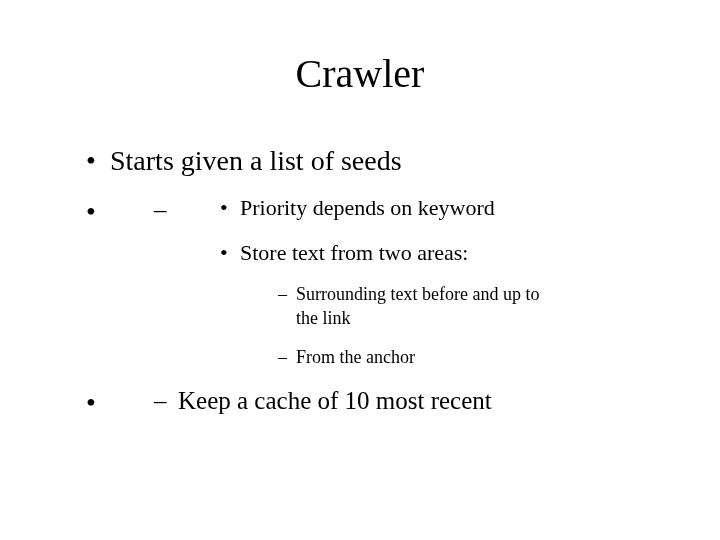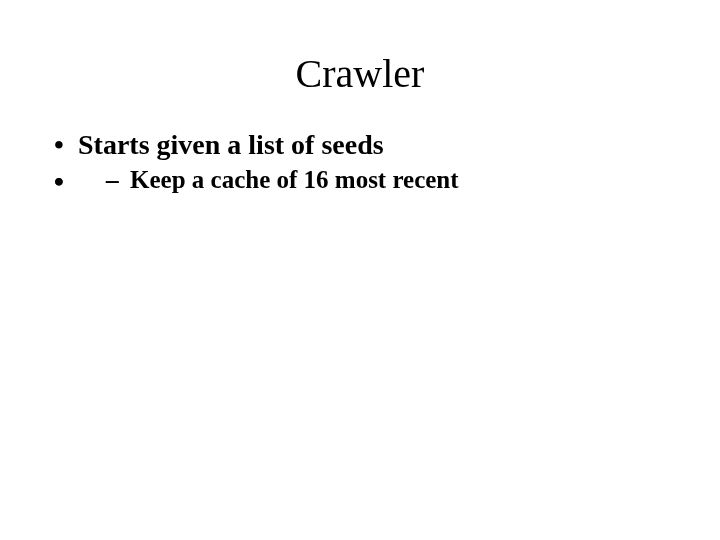--- a/index.html
+++ b/index.html
@@ -21,24 +21,23 @@
     text-align: center;
     font-size: 40px;
     padding-top: 50px;
     padding-bottom: 30px;
   }
   .content {
     padding-left: 50px;
     padding-right: 40px;
   }
   ul, li {
-    margin: 0;
+    margin: 16px;
     padding: 0;
     list-style: none;
-    font-weight: bold;
   }
   .l1 {
     font-size: 28px;
     line-height: 1.25;
   }
   .l1 > li {
     padding-left: 28px;
     position: relative;
     margin-bottom: 2px;
   }
@@ -98,23 +97,32 @@
 <body>
 
 <div class="slide">
   <div class="title">Crawler</div>
   <div class="content">
     <ul class="l1">
       <li><span>Starts given a list of seeds</span></li>
       <li>
         <ul class="l2">
           <li>
+            <ul class="l3">
+              <li><span>Priority depends on keyword</span></li>
+              <li><span>Store text from two areas:</span>
+                <ul class="l4">
+                  <li><span>Surrounding text before and up to the link</span></li>
+                  <li><span>From the anchor</span></li>
+                </ul>
+              </li>
+            </ul>
           </li>
         </ul>
       </li>
       <li>
         <ul class="l2">
-          <li><span>Keep a cache of 16 most recent</span></li>
+          <li><span>Keep a cache of 10 most recent</span></li>
         </ul>
       </li>
     </ul>
   </div>
 </div>
 
 </body></html>

